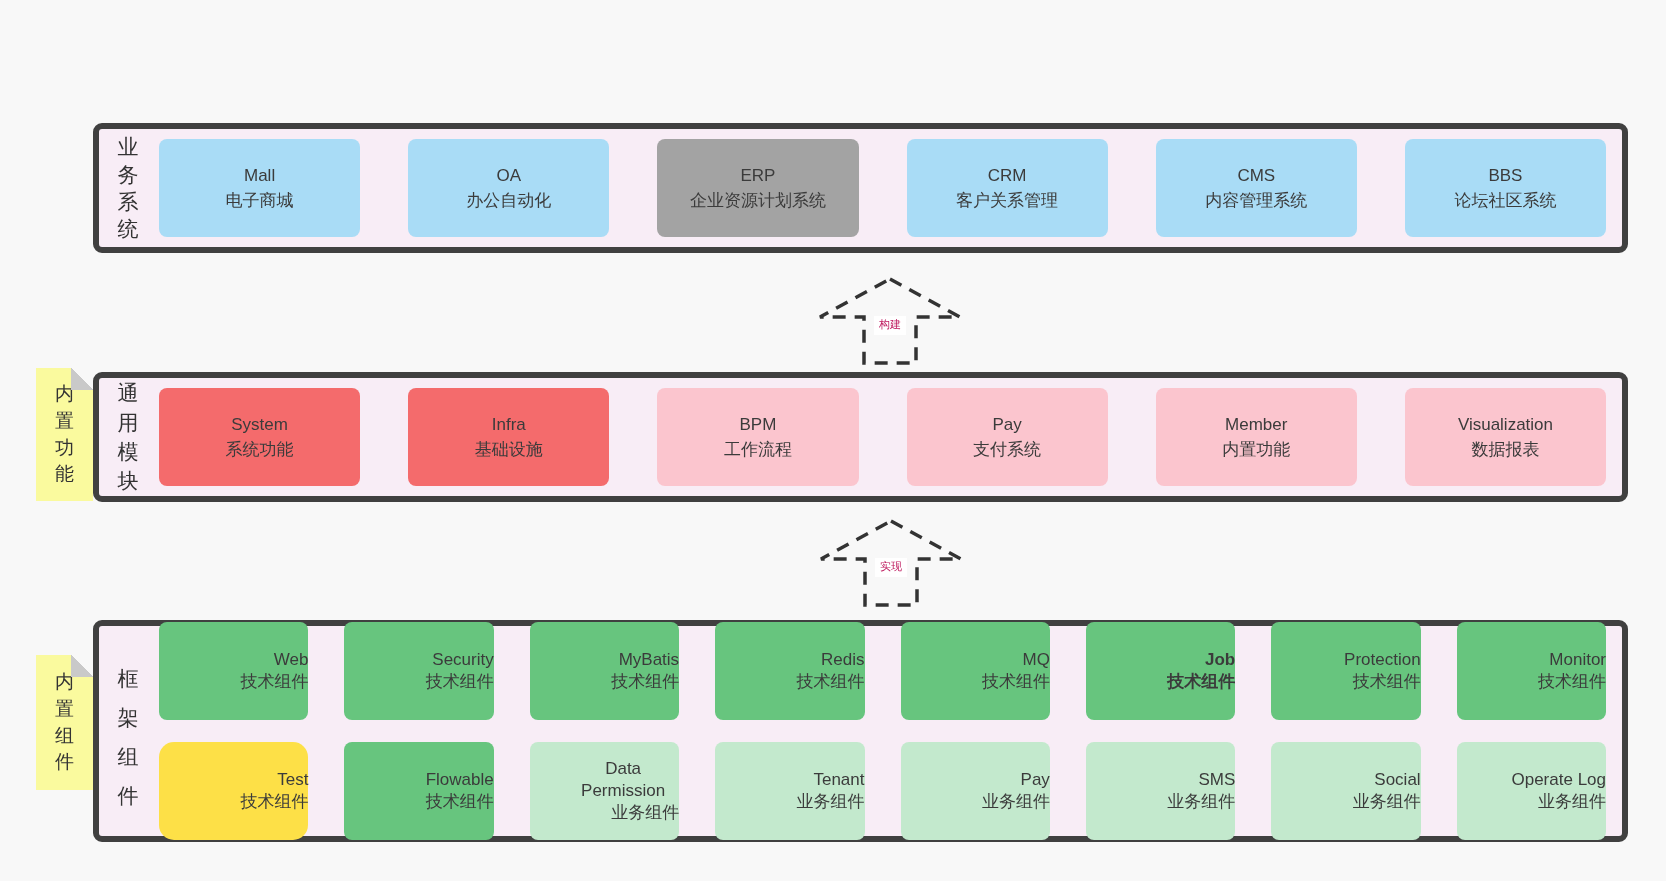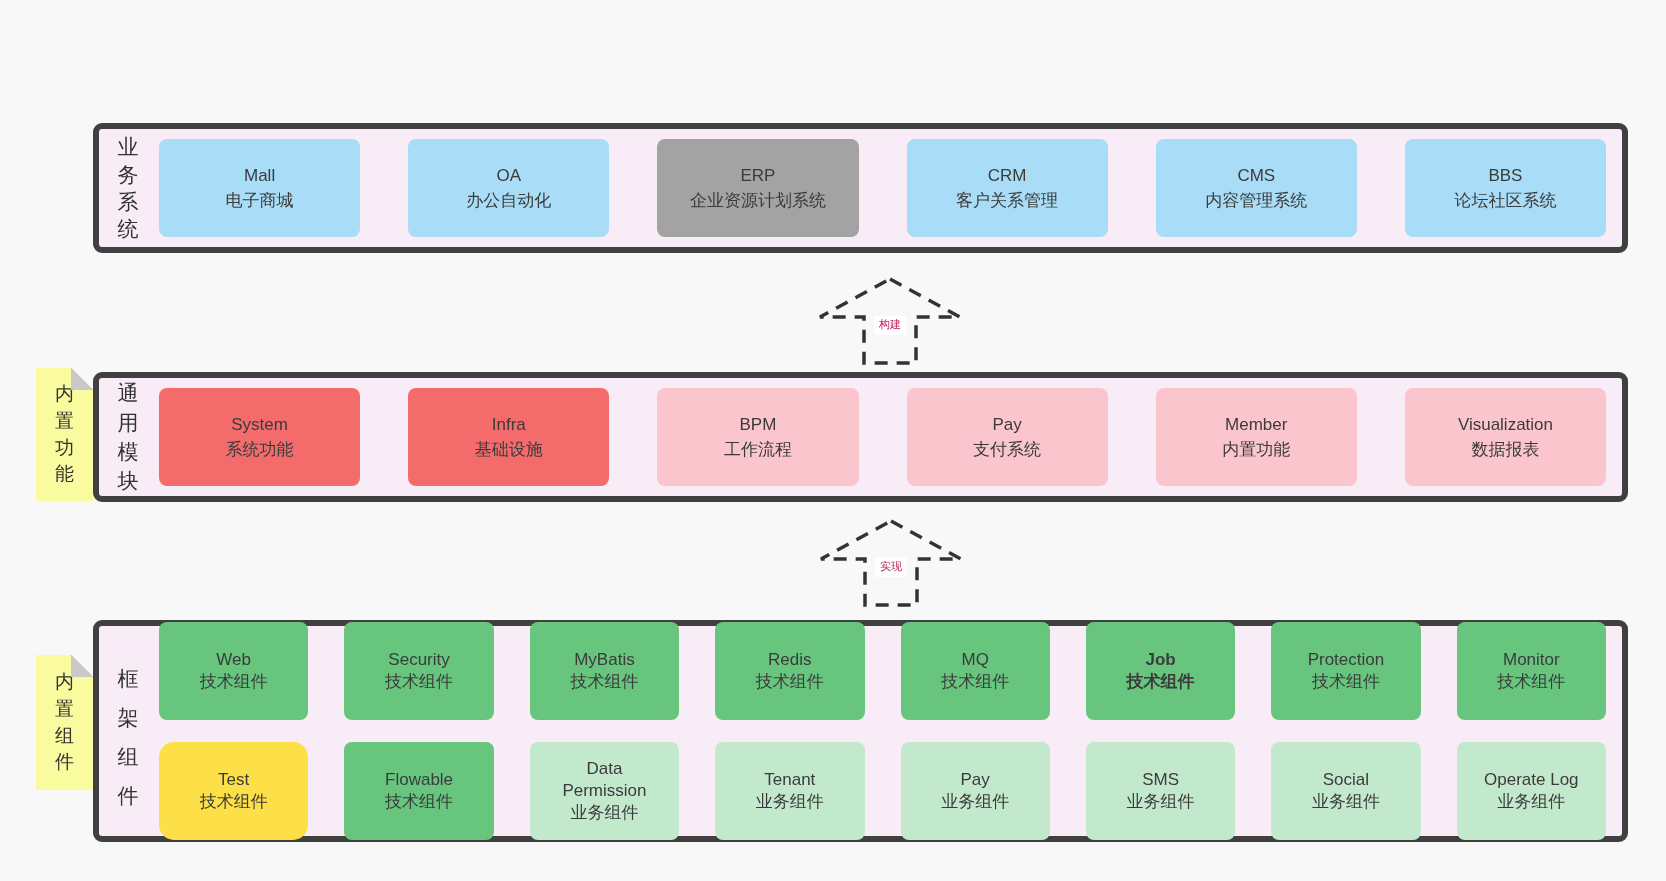--- a/index.html
+++ b/index.html
@@ -23,21 +23,21 @@
   #panel-modules .v-label span{line-height:1.4;}
   #panel-framework .v-label span{line-height:1.85;margin-top:14px;}
   .row-area{flex:1;display:flex;align-items:center;gap:48px;padding:0 16px 0 2px;}
   .rows-col{flex:1;display:flex;flex-direction:column;justify-content:center;gap:22px;padding:0 16px 0 2px;}
   .fw-row{display:flex;gap:36px;}
   .box{
     flex:1;height:98px;border-radius:8px;display:flex;flex-direction:column;
     align-items:center;justify-content:center;font-size:17px;line-height:1.5;
     text-align:center;color:#3b3b3b;
   }
-  .fw-row .box{line-height:1.3;}
+  .fw-row .box{line-height:1.3;align-items:flex-end;}
   .fw-row .bname{max-width:112px;}
   
   .note{
     position:absolute;left:36px;width:57px;background:#fafa9e;z-index:1;
     display:flex;align-items:center;justify-content:center;
   }
   #note-modules{top:368px;height:133px;}
   #note-framework{top:655px;height:135px;}
   .note .fold{
     position:absolute;top:0;right:0;width:22px;height:22px;

